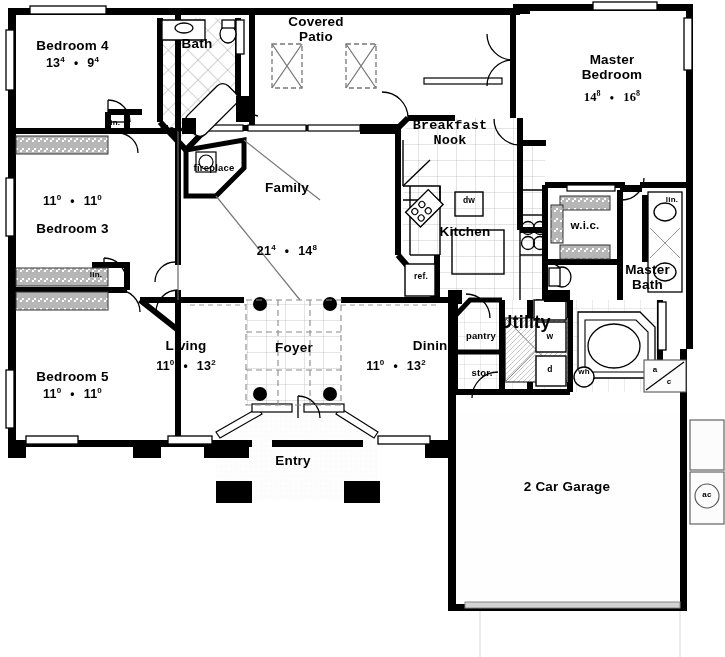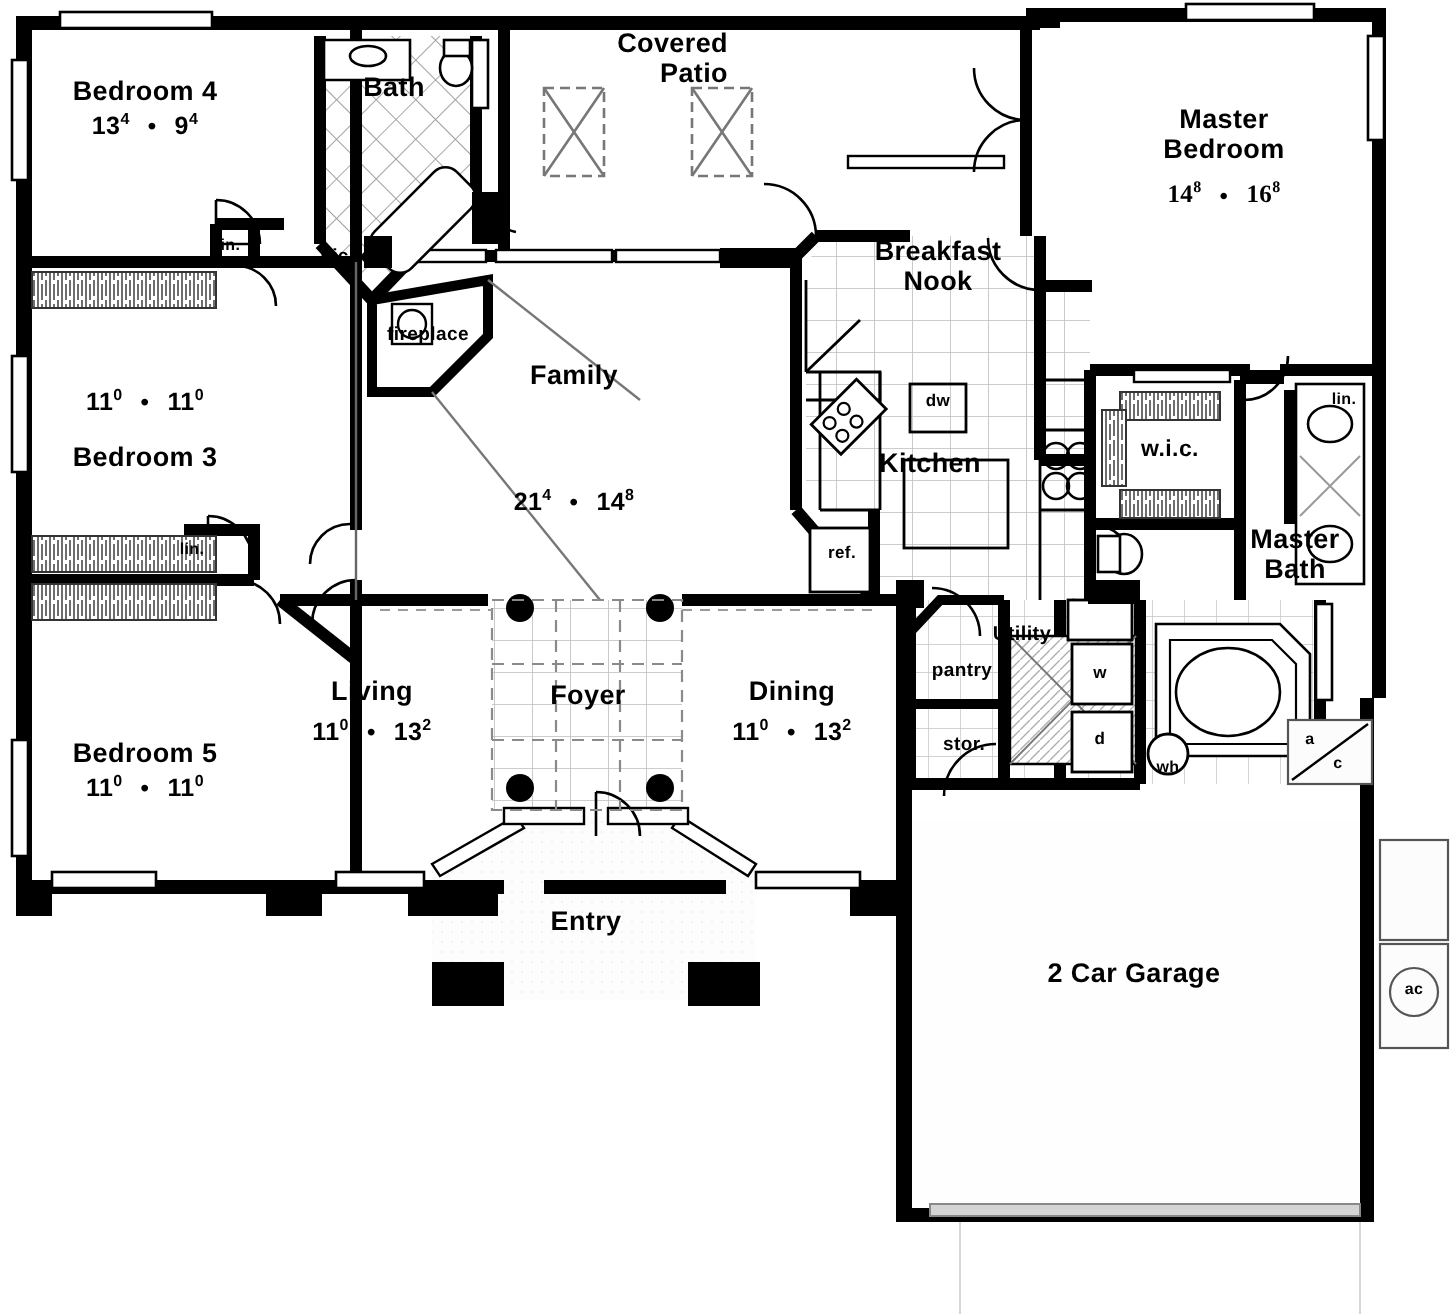--- a/index.html
+++ b/index.html
@@ -403,69 +403,69 @@
   <div class="lbl room-name" style="left:0;top:369px;width:145px;">Bedroom 5</div>
   <div class="lbl room-dim" style="left:0;top:387px;width:145px;">
     <span>11</span><sup>0</sup><span class="dot">•</span><span>11</span><sup>0</sup>
   </div>
 
   <div class="lbl room-name" style="left:126px;top:338px;width:120px;">Living</div>
   <div class="lbl room-dim" style="left:126px;top:359px;width:120px;">
     <span>11</span><sup>0</sup><span class="dot">•</span><span>13</span><sup>2</sup>
   </div>
 
-  <div class="lbl room-name" style="left:336px;top:338px;width:120px;">Dining</div>
+  <div class="lbl room-name" style="left:336px;top:338px;width:120px;text-align:right;">Dining</div>
   <div class="lbl room-dim" style="left:336px;top:359px;width:120px;">
     <span>11</span><sup>0</sup><span class="dot">•</span><span>13</span><sup>2</sup>
   </div>
 
   <div class="lbl room-name" style="left:227px;top:180px;width:120px;">Family</div>
   <div class="lbl room-dim" style="left:227px;top:200px;width:120px;margin-top:44px;">
     <span>21</span><sup>4</sup><span class="dot">•</span><span>14</span><sup>8</sup>
   </div>
 
   <div class="lbl room-name" style="left:552px;top:52px;width:120px;white-space:pre-line;">Master
 Bedroom</div>
   <div class="lbl room-dim" style="left:552px;top:90px;width:120px;font-family:Liberation Serif, serif;">
     <span>14</span><sup>8</sup><span class="dot">•</span><span>16</span><sup>8</sup>
   </div>
 
   <div class="lbl room-name" style="left:157px;top:36px;width:80px;">Bath</div>
 
-  <div class="lbl room-name" style="left:244px;top:14px;width:120px;white-space:pre-line;text-align:right;">Covered
+  <div class="lbl room-name" style="left:256px;top:14px;width:120px;white-space:pre-line;">Covered
 Patio</div>
 
-  <div class="lbl room-name" style="left:414px;top:118px;width:110px;white-space:pre-line;">Breakfast
+  <div class="lbl room-name" style="left:395px;top:118px;width:110px;white-space:pre-line;font-family:Liberation Mono, monospace;">Breakfast
 Nook</div>
 
   <div class="lbl room-name" style="left:420px;top:224px;width:90px;">Kitchen</div>
 
   <div class="lbl room-name" style="left:249px;top:340px;width:90px;">Foyer</div>
 
   <div class="lbl room-name" style="left:253px;top:453px;width:80px;">Entry</div>
 
   <div class="lbl room-name" style="left:600px;top:262px;width:95px;white-space:pre-line;">Master
 Bath</div>
 
-  <div class="lbl room-name" style="left:480px;top:312px;width:62px;font-size:10px;">Utility</div>
+  <div class="lbl room-name" style="left:494px;top:312px;width:62px;font-size:18px;">Utility</div>
 
   <div class="lbl room-name" style="left:502px;top:479px;width:130px;">2 Car Garage</div>
 
   <div class="lbl" style="left:554px;top:219px;width:62px;font-size:11.5px;font-weight:bold;">w.i.c.</div>
 
   <div class="lbl small-lbl" style="left:150px;top:124px;width:46px;">niche</div>
   <div class="lbl small-lbl" style="left:186px;top:163px;width:56px;">fireplace</div>
   <div class="lbl tiny-lbl" style="left:100px;top:119px;width:28px;">lin.</div>
   <div class="lbl tiny-lbl" style="left:82px;top:271px;width:28px;">lin.</div>
   <div class="lbl tiny-lbl" style="left:658px;top:196px;width:28px;">lin.</div>
   <div class="lbl tiny-lbl" style="left:455px;top:196px;width:28px;font-size:8.5px;">dw</div>
   <div class="lbl tiny-lbl" style="left:407px;top:272px;width:28px;font-size:8.5px;">ref.</div>
   <div class="lbl small-lbl" style="left:458px;top:331px;width:46px;">pantry</div>
   <div class="lbl small-lbl" style="left:461px;top:368px;width:42px;">stor.</div>
   <div class="lbl tiny-lbl" style="left:538px;top:332px;width:24px;font-size:8.5px;">w</div>
   <div class="lbl tiny-lbl" style="left:538px;top:365px;width:24px;font-size:8.5px;">d</div>
-  <div class="lbl tiny-lbl" style="left:572px;top:380px;width:24px;">wh</div>
+  <div class="lbl tiny-lbl" style="left:572px;top:368px;width:24px;">wh</div>
   <div class="lbl tiny-lbl" style="left:646px;top:366px;width:18px;">a</div>
   <div class="lbl tiny-lbl" style="left:660px;top:378px;width:18px;">c</div>
   <div class="lbl tiny-lbl" style="left:696px;top:491px;width:22px;">ac</div>
 
 </div>
 </div>
 
 </body></html>

